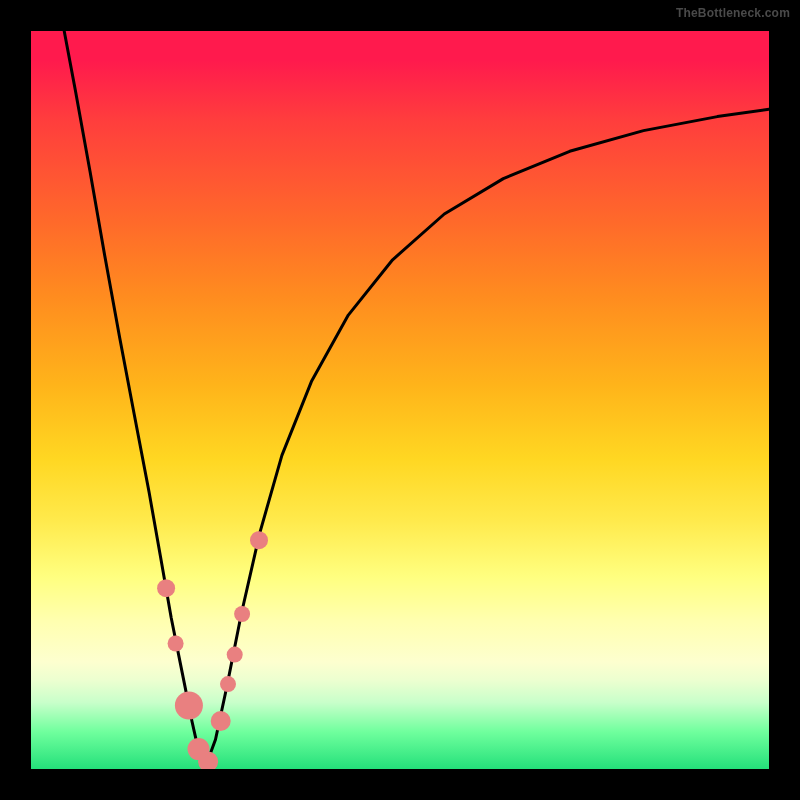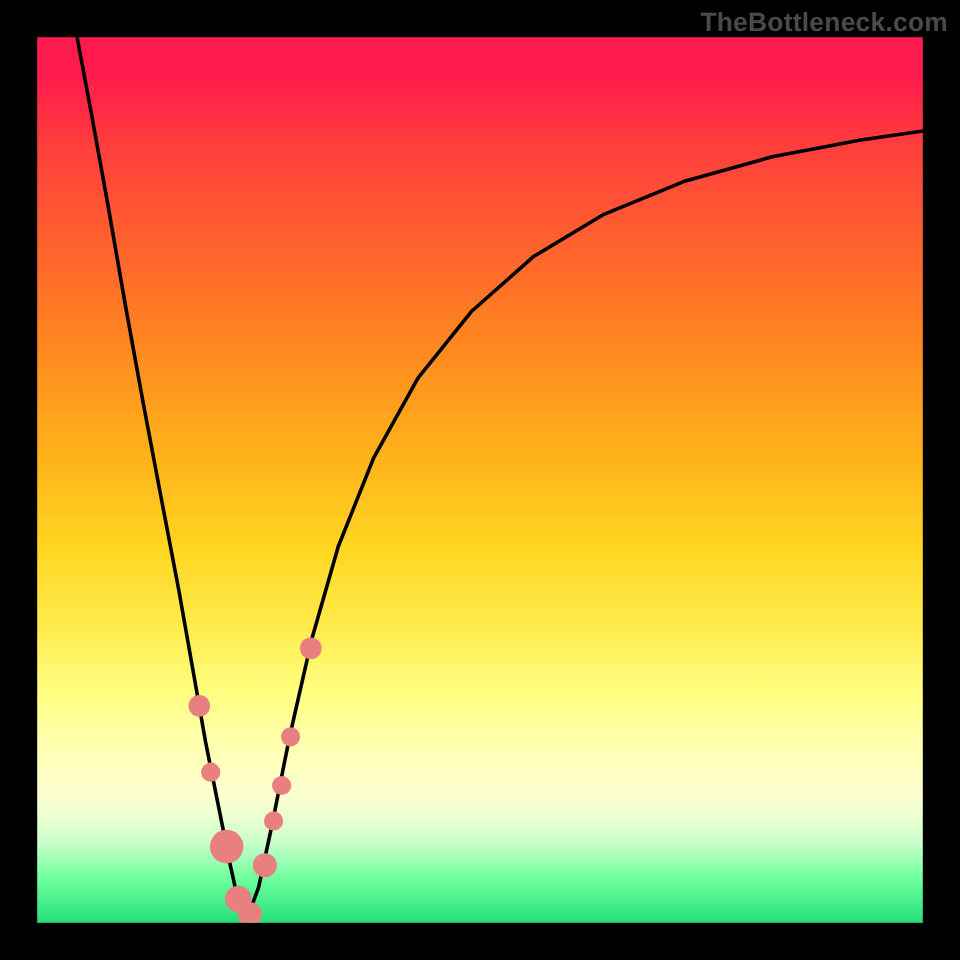--- a/index.html
+++ b/index.html
@@ -16,21 +16,21 @@
       #ffd722 58%,
       #ffe94a 66%,
       #ffff80 74%,
       #ffffb0 80%,
       #fdffcf 85.5%,
       #ecffd0 88%,
       #c8ffca 91%,
       #6fff9d 95%,
       #24e07a 100%);
   }
-  .wm{position:absolute;top:6px;right:10px;color:#4a4a4a;font-size:22px;font-weight:600;letter-spacing:.2px}
+  .wm{position:absolute;top:6px;right:10px;color:#4a4a4a;font-size:12px;font-weight:600;letter-spacing:.2px}
   svg.curves{position:absolute;left:31px;top:31px;width:738px;height:738px}
   svg.curves path{fill:none;stroke:#000;stroke-width:3;stroke-linecap:round;stroke-linejoin:round}
   svg.curves circle.marker{fill:#e98080;stroke:none}
 </style>
 </head>
 <body>
 
 <div class="plot-wrap">
   <div class="grad"></div>
   <svg class="curves" viewBox="0 0 738 738">

